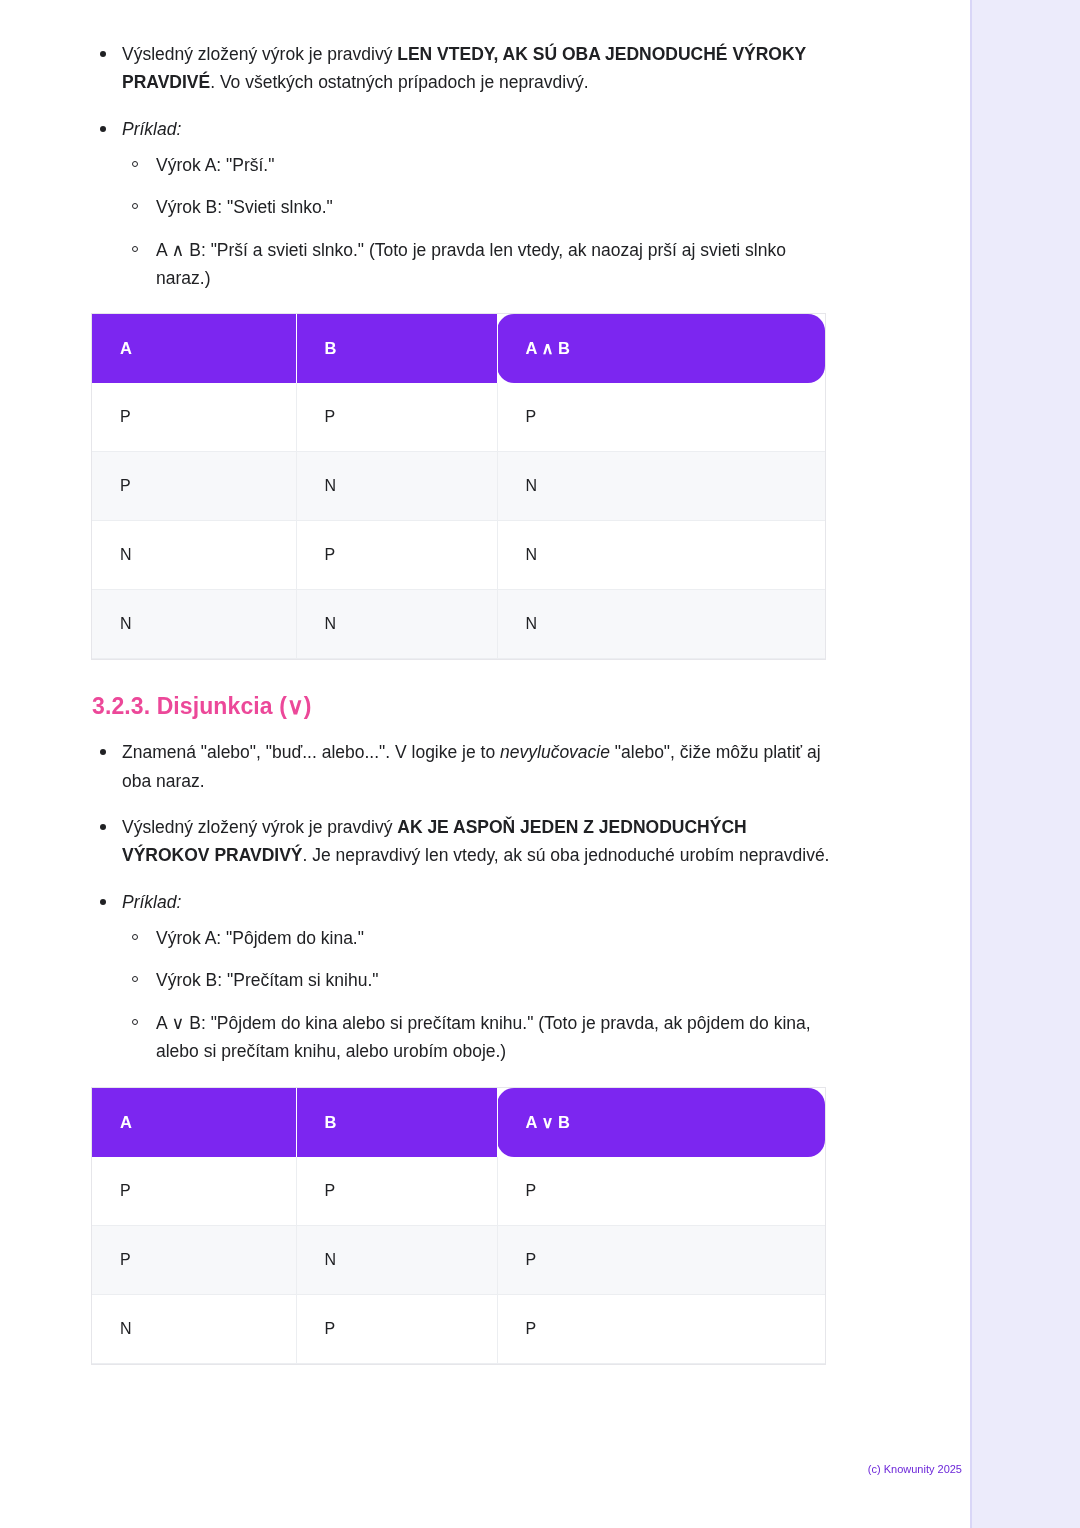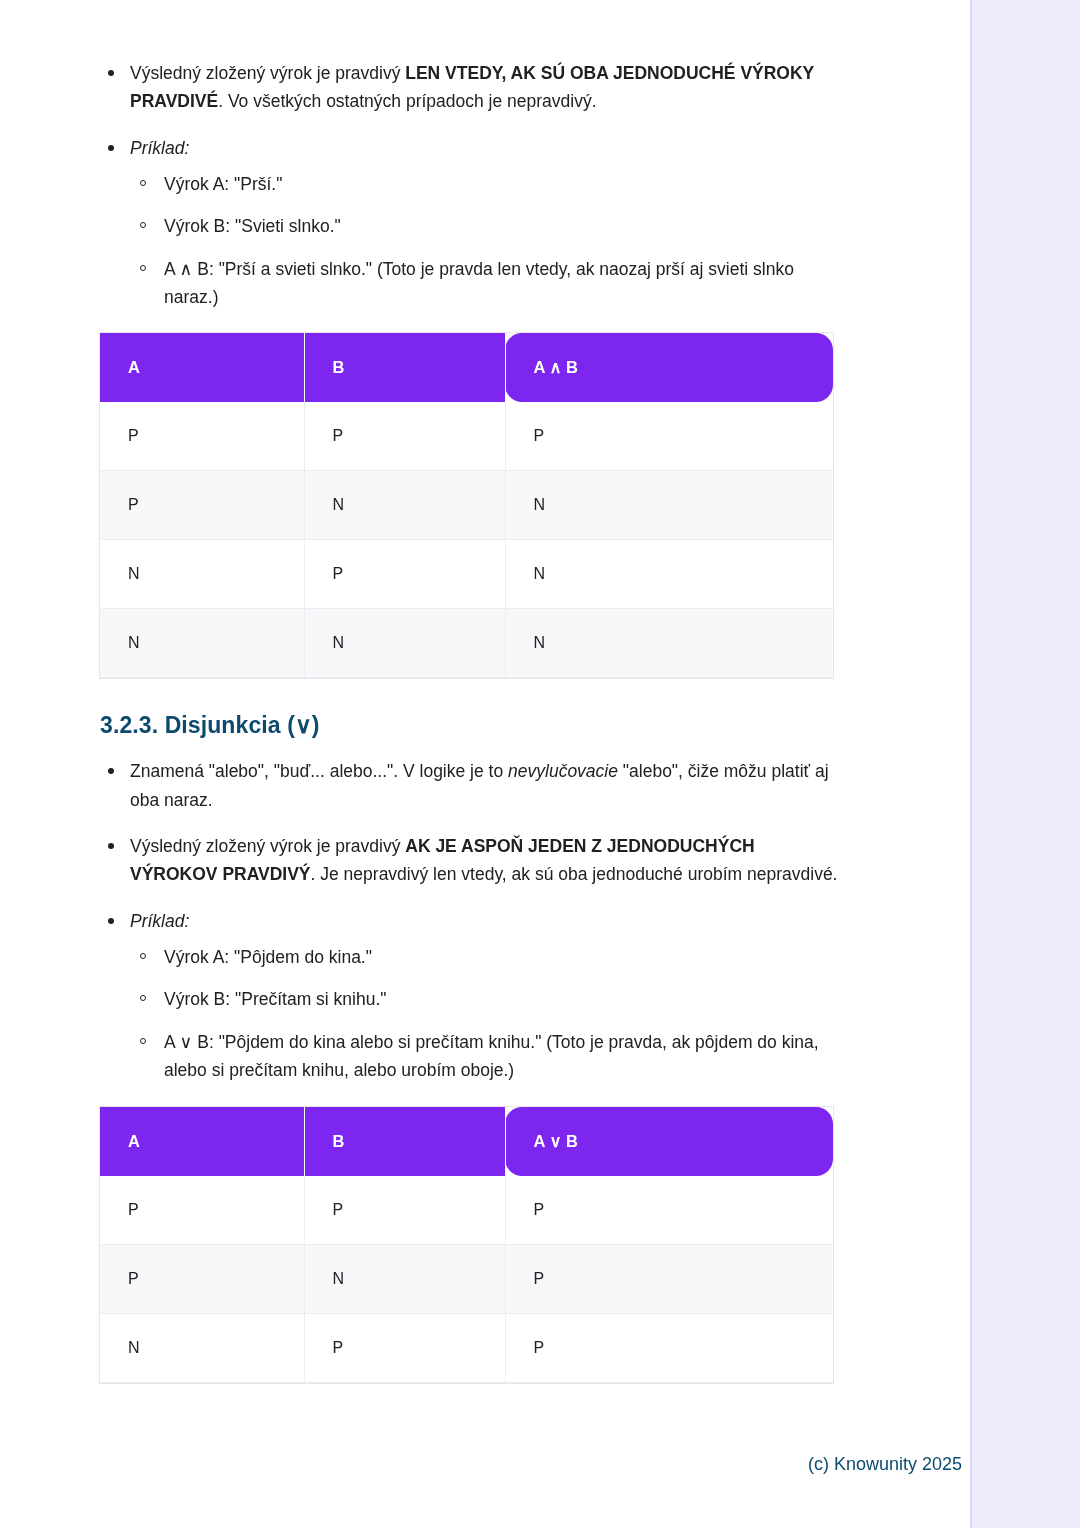--- a/index.html
+++ b/index.html
@@ -27,24 +27,23 @@
     position: absolute;
     top: 0;
     right: 0;
     width: 108px;
     height: 1528px;
     background: #ecebfb;
     border-left: 2px solid #d9d6f7;
   }
   .content {
     position: absolute;
-    left: 100px;
+    left: 92px;
     top: 40px;
     width: 740px;
-    margin-top: 19px;
   }
 
   ul.lvl1 {
     list-style: none;
     margin: 0;
     padding: 0;
   }
   ul.lvl1 > li {
     position: relative;
     padding-left: 30px;
@@ -87,21 +86,21 @@
     border: 1.4px solid #202124;
     background: transparent;
     box-sizing: border-box;
   }
   b, .bold { font-weight: bold; }
   i, .ital { }
 
   h3.section {
     font-size: 23px;
     font-weight: bold;
-    color: #0c4a6e;
+    color: #ec4899;
     margin: 34px 0 18px 0;
     letter-spacing: 0.1px;
   }
 
   table.truth {
     border-collapse: collapse;
     width: 733px;
     margin: 22px 0 0 0;
     table-layout: fixed;
     box-shadow: 0 0 0 1px #e6e6ea;
@@ -127,22 +126,22 @@
   table.truth td:last-child { border-right: none; }
   table.truth tr.alt td { background: #f7f8fa; }
   table.truth col.c1 { width: 204px; }
   table.truth col.c2 { width: 201px; }
   table.truth col.c3 { width: 328px; }
 
   .footer-note {
     position: absolute;
     right: 118px;
     bottom: 53px;
-    font-size: 18px;
-    color: #0c4a6e;
+    font-size: 11px;
+    color: #6d28d9;
     font-family: "Liberation Sans", sans-serif;
   }
 </style>
 </head>
 <body>
 
 <div class="page">
   <div class="right-strip"></div>
 
   <div class="content">

